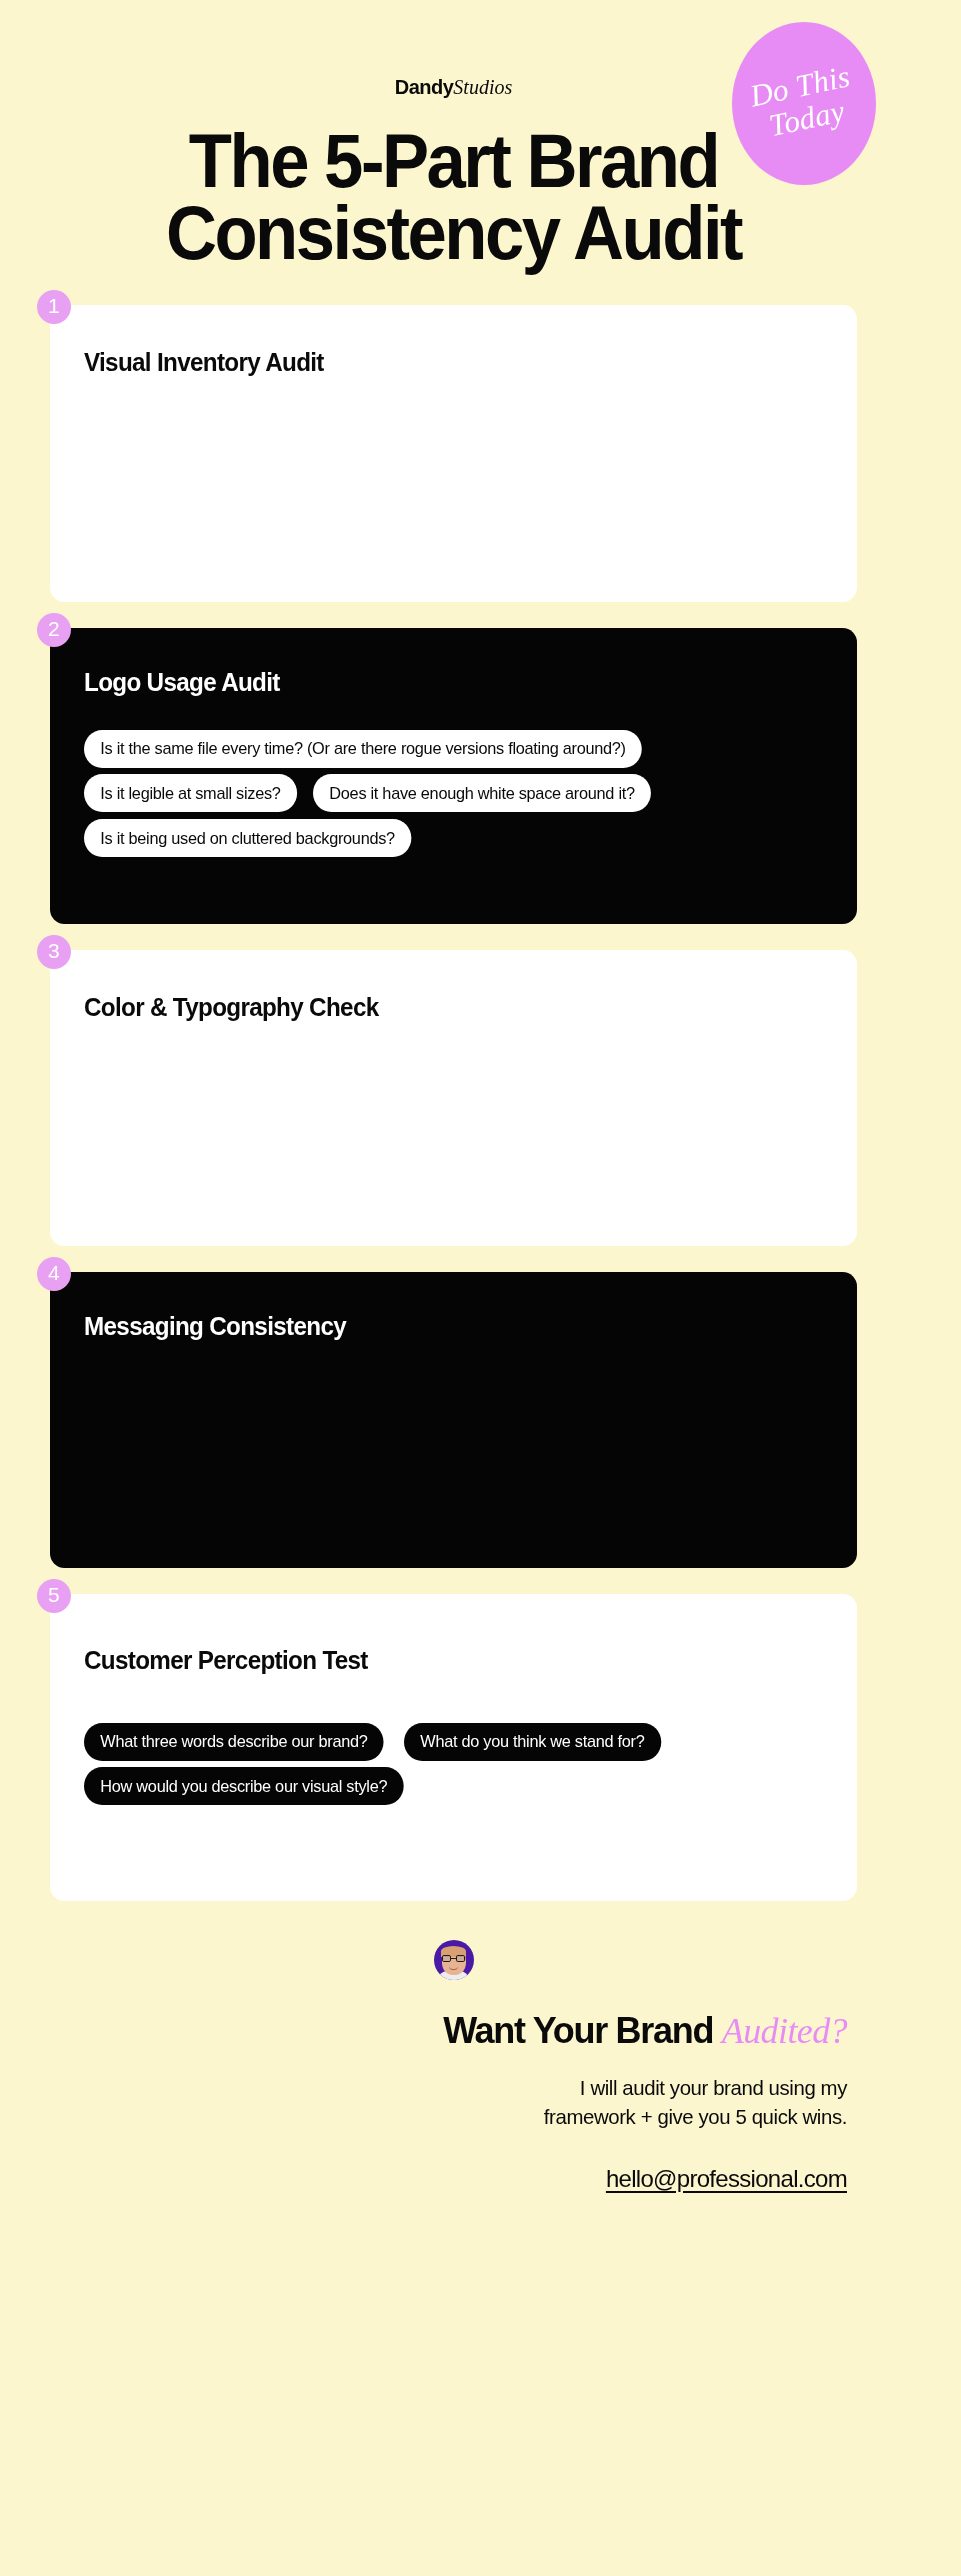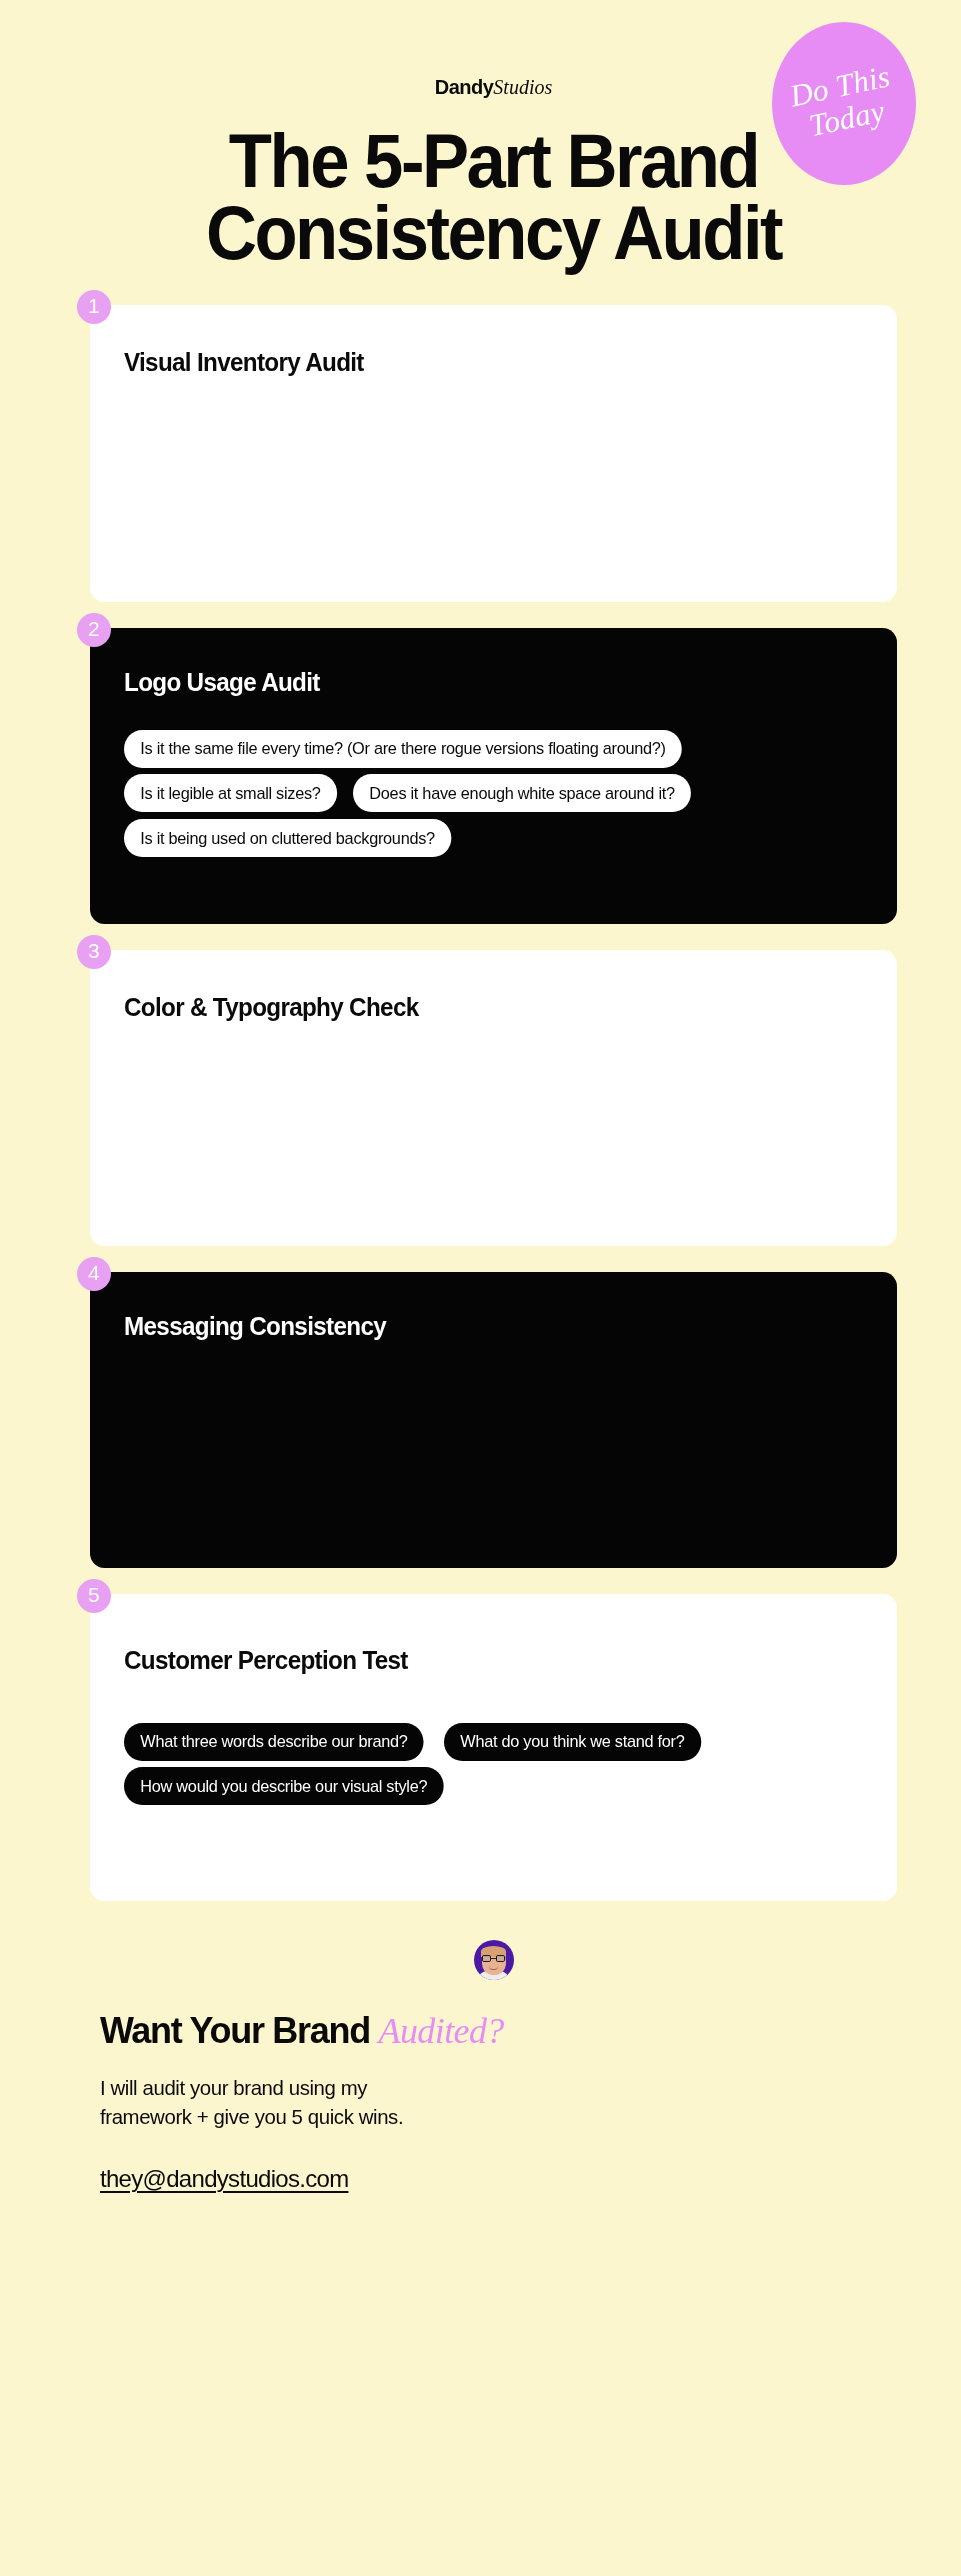--- a/index.html
+++ b/index.html
@@ -14,21 +14,20 @@
     font-family:"Liberation Sans", sans-serif;
     -webkit-font-smoothing:antialiased;
   }
 
   .page {
     position:relative;
     width:907px;
     min-height:2576px;
     background:#FCF6CF;
     overflow:hidden;
-    margin-left:40px;
   }
 
   
   .header {
     position:relative;
     padding-top:77px;
     text-align:center;
   }
 
   .brand {
@@ -177,21 +176,21 @@
   .card.c3 .card-title { margin-bottom:35px; }
   .card.c4 { padding-top:41px; min-height:296px; }
   .card.c4 .card-title { margin-bottom:35px; }
   .card.c5 { padding-top:53px; min-height:307px; }
   .card.c5 .card-title { margin-bottom:48px; }
 
   
   .footer {
     margin-top:39px;
     padding:0 60px 72px;
-    text-align:left;
+    text-align:right;
   }
 
   .avatar {
     width:40px;
     height:40px;
     border-radius:50%;
     margin:0 auto 32px;
     background:#4A1AA6;
     position:relative;
     overflow:hidden;
@@ -384,17 +383,17 @@
       <div class="smile"></div>
     </div>
 
     <div class="cta-title">
       <span>Want Your Brand </span><span class="accent">Audited?</span>
     </div>
 
     <p class="cta-body">I will audit your brand using my
 framework + give you 5 quick wins.</p>
 
-    <a class="cta-email" href="#">they@dandystudios.com</a>
+    <a class="cta-email" href="#">hello@professional.com</a>
   </div>
 
 </div>
 
 
 </body></html>

